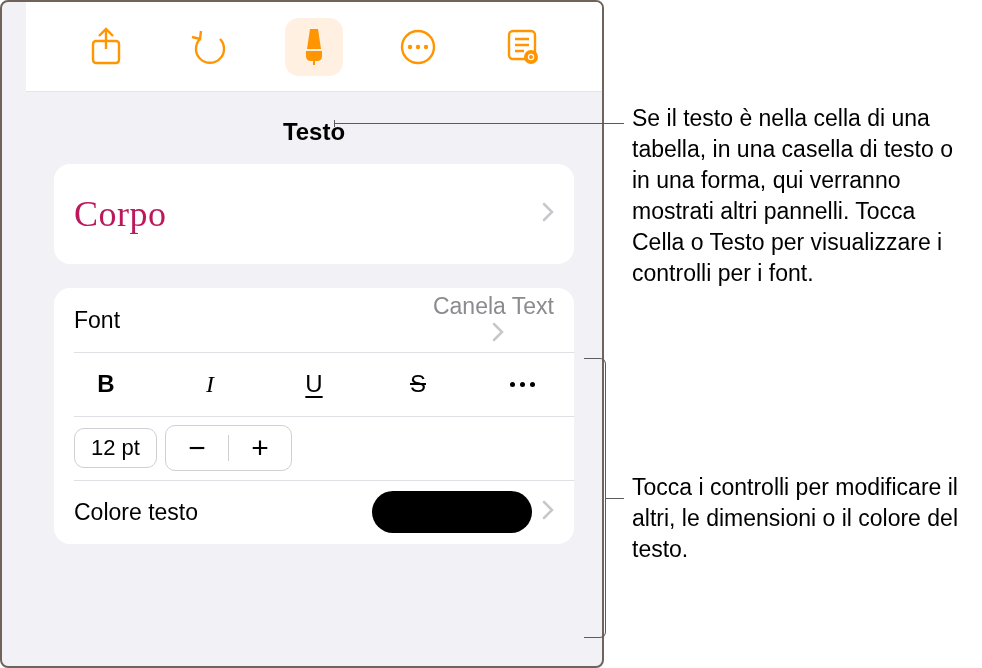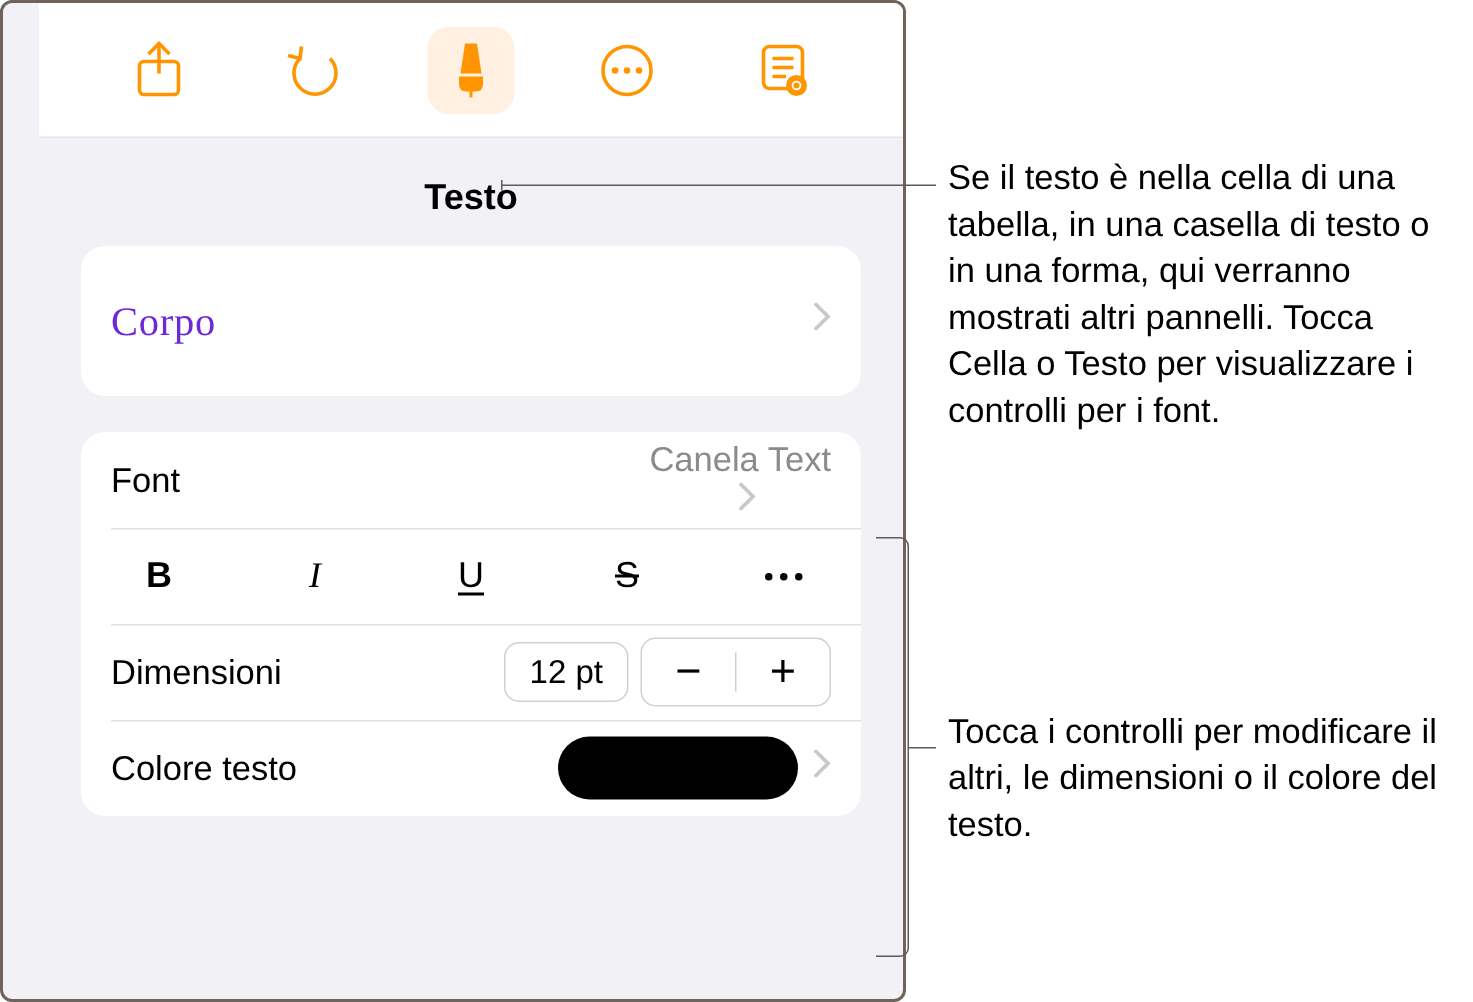--- a/index.html
+++ b/index.html
@@ -36,21 +36,21 @@
     padding:0 20px; min-height:64px; position:relative;
   }
   .row + .row::before {
     content:""; position:absolute; left:20px; right:0; top:0; height:1px; background:#e0e0e4;
   }
   .row-label { font-size:23px; color:#000; }
   .row-value { font-size:23px; color:#8a8a8f; }
   .chev { color:#c7c7cc; font-size:24px; margin-left:10px; }
 
   .corpo-row { min-height:100px; }
-  .corpo-text { font-family: Georgia, 'Times New Roman', serif; font-size:27px; color:#6d28d9; letter-spacing:0.5px;text-align:right;}
+  .corpo-text { font-family: Georgia, 'Times New Roman', serif; font-size:36px; color:#be185d; letter-spacing:0.5px;text-align:right;}
 
   .font-row .row-value-wrap { display:flex; align-items:center;flex-direction:column; }
 
   .style-row { justify-content:flex-start; gap:0; padding:0; }
   .style-cell {
     flex:1; height:56px; display:flex; align-items:center; justify-content:center;
     font-size:24px; color:#000; position:relative;
   }
   .bold-g { font-weight:800; }
   .ital-g { font-style:italic; font-family: Georgia, serif; }
@@ -169,21 +169,20 @@
         <div class="style-cell">
           <span class="dots3">
               <span></span>
               <span></span>
               <span></span>
             </span>
         </div>
       </div>
 
       <div class="row size-row">
-        <span class="row-label">Dimensioni</span>
         <span class="controls">
           <span class="size-val">12 pt</span>
           <span class="stepper">
             <span class="step-btn">−</span>
             <span class="divider"></span>
             <span class="step-btn">+</span>
           </span>
         </span>
       </div>
 

